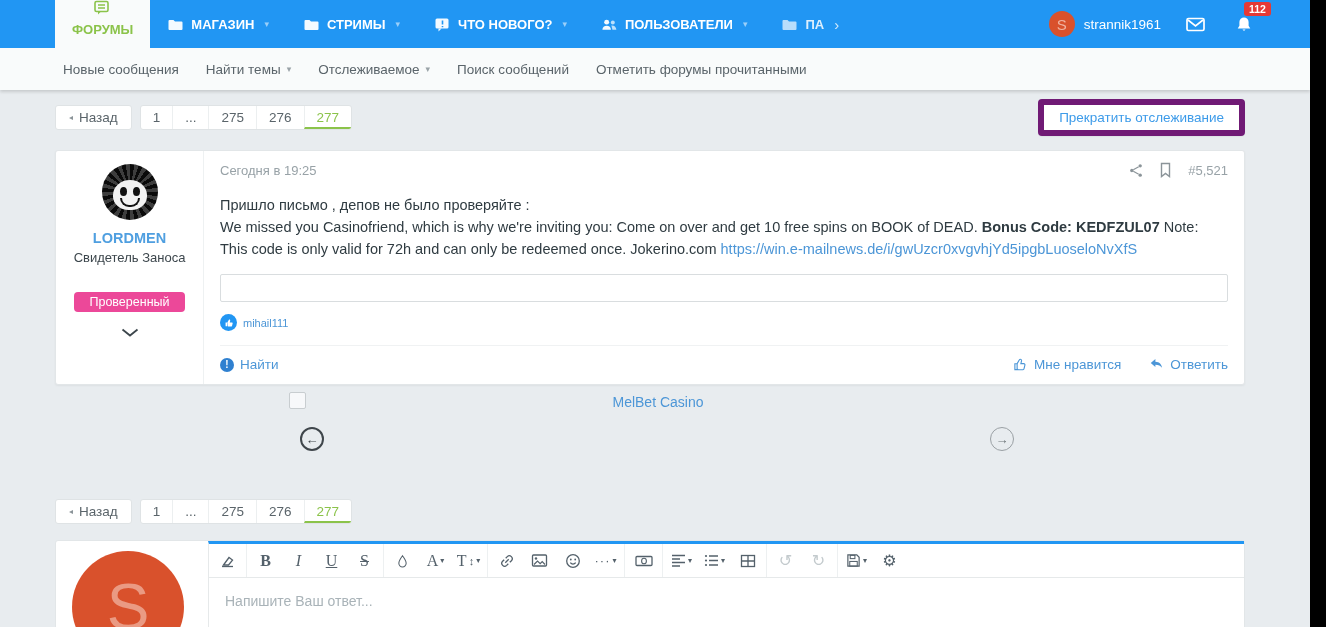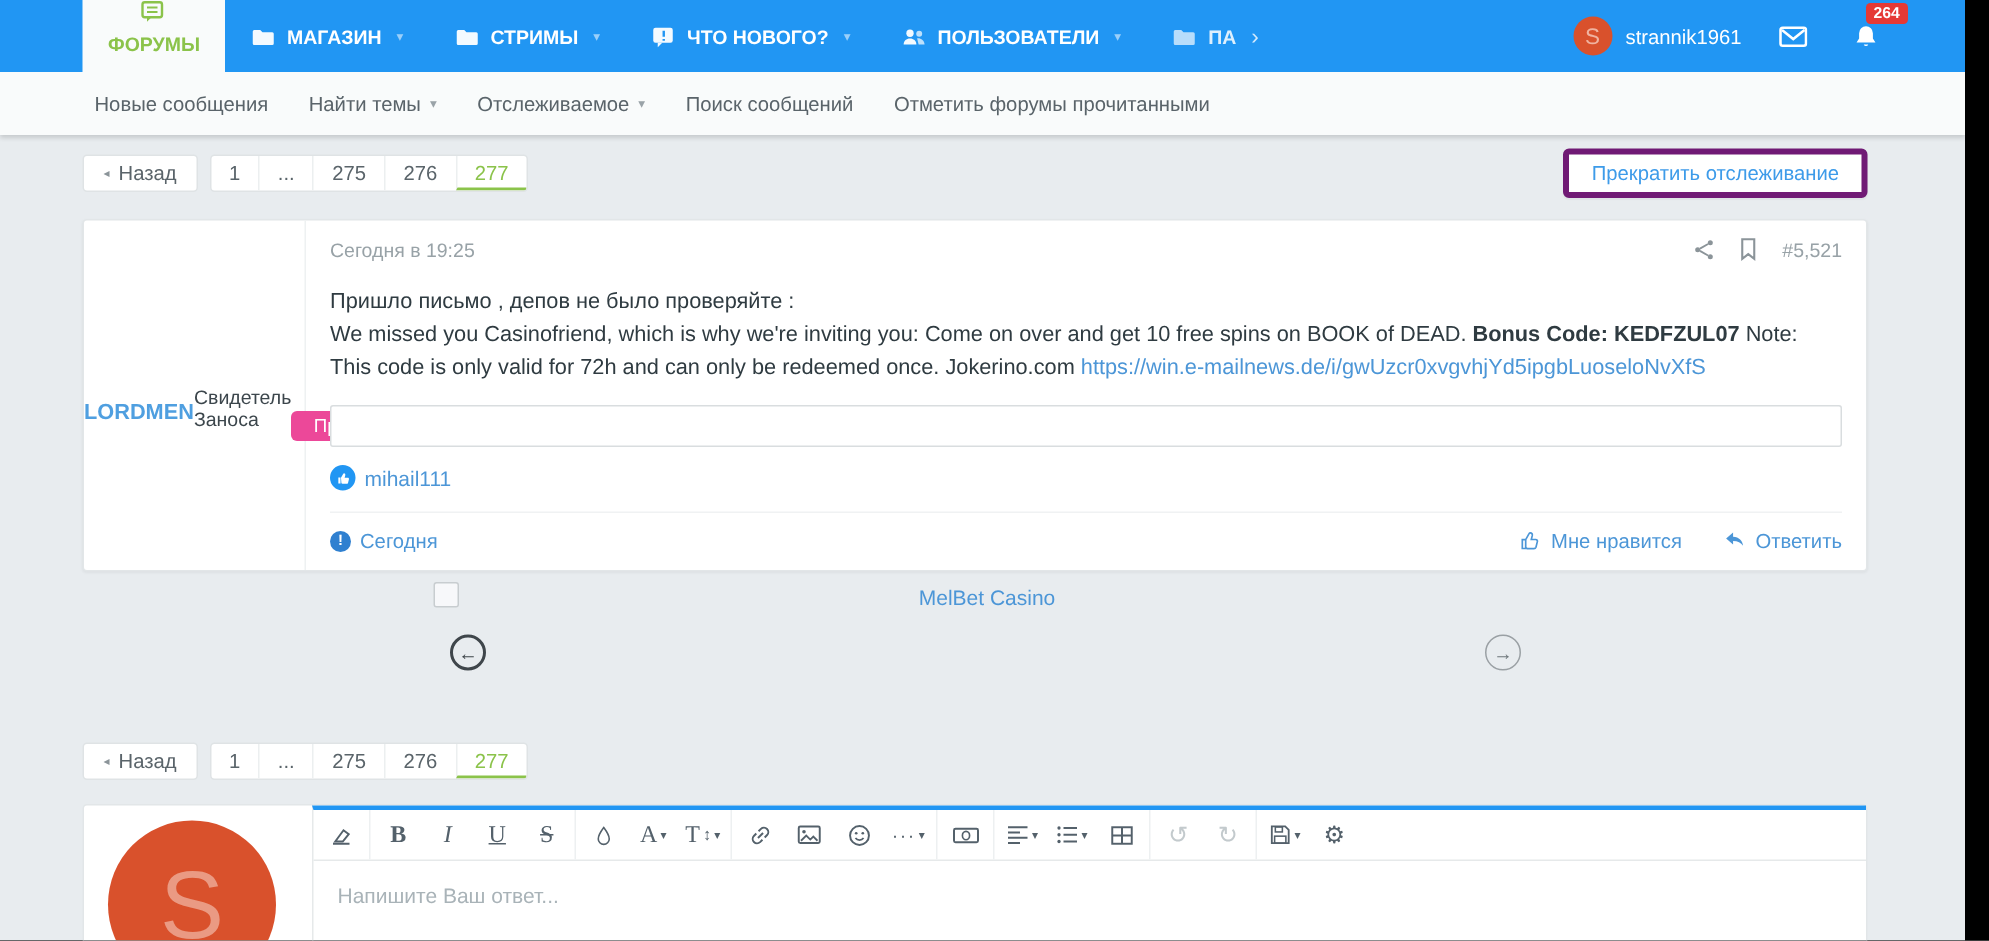--- a/index.html
+++ b/index.html
@@ -33,40 +33,40 @@
   .pg-back { background:#fff; border:1px solid #dfe3e5; border-radius:3px; padding:4px 13px; color:#5a646a; font-size:13.5px; display:flex; align-items:center; gap:6px; cursor:pointer; }
   .pg-back .tri { font-size:8px; color:#8b9499; }
   .pg-group { display:flex; margin-left:8px; background:#fff; border:1px solid #dfe3e5; border-radius:3px; overflow:hidden; }
   .pg-btn { padding:4px 12px; font-size:13.5px; color:#5a646a; border-left:1px solid #eceff0; cursor:pointer; }
   .pg-btn:first-child { border-left:none; }
   .pg-btn.current { color:#8bc34a; border-bottom:2px solid #8bc34a; padding-bottom:2px; }
   .unfollow { margin-left:auto; background:#fff; border:1px solid #dfe3e5; border-radius:4px; padding:5px 15px; color:#3d9be9; font-size:13.5px; cursor:pointer; box-shadow:0 1px 1px rgba(0,0,0,.04); }
 
   
   .post { margin-top:14px; background:#fff; border:1px solid #e2e6e8; border-radius:3px; display:flex; box-shadow:0 1px 2px rgba(0,0,0,.05); }
-  .post-left { width:148px; border-right:1px solid #eef1f2; display:flex; align-items:center; padding-top:13px; }
+  .post-left { width:148px; border-right:1px solid #eef1f2; display:flex; flex-direction:column; align-items:center; padding-top:13px; }
   .p-avatar { width:56px; height:56px; border-radius:50%; overflow:hidden; background:#111; position:relative;
               background:repeating-conic-gradient(#0a0a0a 0deg 9deg,#3d3d3d 9deg 18deg); }
   .p-face { position:absolute; left:11px; top:16px; width:34px; height:30px; background:#f2f2f2; border-radius:50% 50% 46% 46%; }
   .p-eye { position:absolute; top:7px; width:7px; height:9px; background:#111; border-radius:50%; }
   .p-smile { position:absolute; left:7px; top:18px; width:20px; height:9px; border:2px solid #111; border-top:none; border-radius:0 0 20px 20px; }
   .p-name { margin-top:10px; color:#4f9fe0; font-weight:700; font-size:14.5px; cursor:pointer; }
   .p-title { margin-top:4px; color:#3c464c; font-size:13px; }
   .p-badge { margin-top:27px; background:#ec4899; color:#fff; font-size:12.5px; padding:3px 15px; border-radius:4px; }
   .p-expand { margin-top:16px; cursor:pointer; }
 
   .post-main { flex:1; padding:11px 16px 12px; display:flex; flex-direction:column; }
   .post-head { display:flex; align-items:center; color:#98a2a7; font-size:13px; }
   .post-head-right { margin-left:auto; display:flex; align-items:center; gap:16px; }
   .post-body { margin-top:17px; font-size:14.5px; color:#2f3b41; line-height:1.5; }
   .post-body a { color:#4c96d7; text-decoration:none; cursor:pointer; }
   .quote-box { margin-top:14px; height:28px; border:1px solid #d9dddf; border-radius:2px; background:#fff; }
   .like-row { margin-top:12px; display:flex; align-items:center; gap:6px; }
   .like-bubble { width:17px; height:17px; border-radius:50%; background:#2196f3; display:flex; align-items:center; justify-content:center; }
-  .like-name { color:#4c96d7; font-size:14px; cursor:pointer; }
+  .like-name { color:#4c96d7; font-size:11px; cursor:pointer; }
   .post-foot { margin-top:14px; padding-top:11px; border-top:1px solid #f0f2f3; display:flex; align-items:center; font-size:13.5px; }
   .foot-link { color:#4c96d7; display:flex; align-items:center; gap:6px; cursor:pointer; }
   .post-foot .right { margin-left:auto; display:flex; align-items:flex-end; gap:28px; }
   .report-dot { width:14px; height:14px; border-radius:50%; background:#2f80d0; color:#fff; font-size:10px; font-weight:700; display:flex; align-items:center; justify-content:center; }
 
   
   .mid { position:relative; height:110px; }
   .mid-check { position:absolute; left:234px; top:7px; width:17px; height:17px; border:1px solid #c8cdd0; border-radius:2px; background:rgba(255,255,255,.65); cursor:pointer; }
   .mid-link { position:absolute; left:16px; right:0; top:9px; text-align:center; color:#4c96d7; font-size:14px; cursor:pointer; }
   .circ { position:absolute; top:42px; width:24px; height:24px; border-radius:50%; display:flex; align-items:center; justify-content:center; cursor:pointer; font-size:13px; }
@@ -153,21 +153,21 @@
         <svg width="19" height="15" viewBox="0 0 19 15">
             <rect x="1" y="1.5" width="17" height="12" rx="1.5" fill="none" stroke="#fff" stroke-width="1.7"></rect>
             <path d="M2 3l7.5 6L17 3" fill="none" stroke="#fff" stroke-width="1.7"></path>
           </svg>
       </span>
       <span class="nav-bell">
         <svg width="16" height="17" viewBox="0 0 16 17">
             <path d="M8 1.5a4.6 4.6 0 0 1 4.6 4.6v3.6l1.7 2.7H1.7l1.7-2.7V6.1A4.6 4.6 0 0 1 8 1.5z" fill="#fff"></path>
             <path d="M6.5 13.6a1.6 1.6 0 0 0 3 0z" fill="#fff"></path>
           </svg>
-        <span class="bell-badge">264</span>
+        <span class="bell-badge">112</span>
       </span>
     </div>
   </div>
 
   <div class="subnav">
     <span class="item">
         <span>Новые сообщения</span>
       </span>
     <span class="item">
         <span>Найти темы</span>
@@ -192,21 +192,21 @@
           <span class="tri">◂</span>
           <span>Назад</span>
         </div>
       <div class="pg-group">
         <span class="pg-btn">1</span>
         <span class="pg-btn">...</span>
         <span class="pg-btn">275</span>
         <span class="pg-btn">276</span>
         <span class="pg-btn current">277</span>
       </div>
-      <button class="unfollow" style="border:4px solid #701a75;">Прекратить отслеживание</button>
+      <button class="unfollow" style="border:6px solid #701a75;">Прекратить отслеживание</button>
     </div>
 
     <div class="post">
       <div class="post-left">
         <div class="p-avatar">
           <div class="p-face">
             <span class="p-eye" style="left:7px;"></span>
             <span class="p-eye" style="right:7px;"></span>
             <span class="p-smile"></span>
           </div>
@@ -248,21 +248,21 @@
             <svg width="10" height="10" viewBox="0 0 16 16">
                 <path d="M2.5 7h2.3v6.2H2.5zM5.8 13l1 .7h4.6c.7 0 1.2-.4 1.4-1l1-4c.2-.8-.4-1.5-1.2-1.5H9.2l.7-2.8C10.1 3.3 9.4 2.5 8.6 2.5c-.4 0-.8.2-1 .6L5.3 7.2z" fill="#fff"></path>
               </svg>
           </span>
           <span class="like-name">mihail111</span>
         </div>
 
         <div class="post-foot">
           <span class="foot-link">
             <span class="report-dot">!</span>
-            <span>Сегодня</span>
+            <span>Найти</span>
           </span>
           <span class="right">
             <span class="foot-link">
               <svg width="15" height="15" viewBox="0 0 16 16">
                   <path d="M2 7.2h2.4v6.3H2zM4.4 12.8l1.1.8h4.8c.7 0 1.2-.4 1.4-1l1-4c.2-.8-.4-1.5-1.2-1.5H8.4l.7-2.9c.2-1-.5-1.8-1.3-1.8-.4 0-.8.2-1 .6L4.4 7.2z" fill="none" stroke="#4c96d7" stroke-width="1.2"></path>
                 </svg>
               <span>Мне нравится</span>
             </span>
             <span class="foot-link">
               <svg width="15" height="13" viewBox="0 0 16 14">

